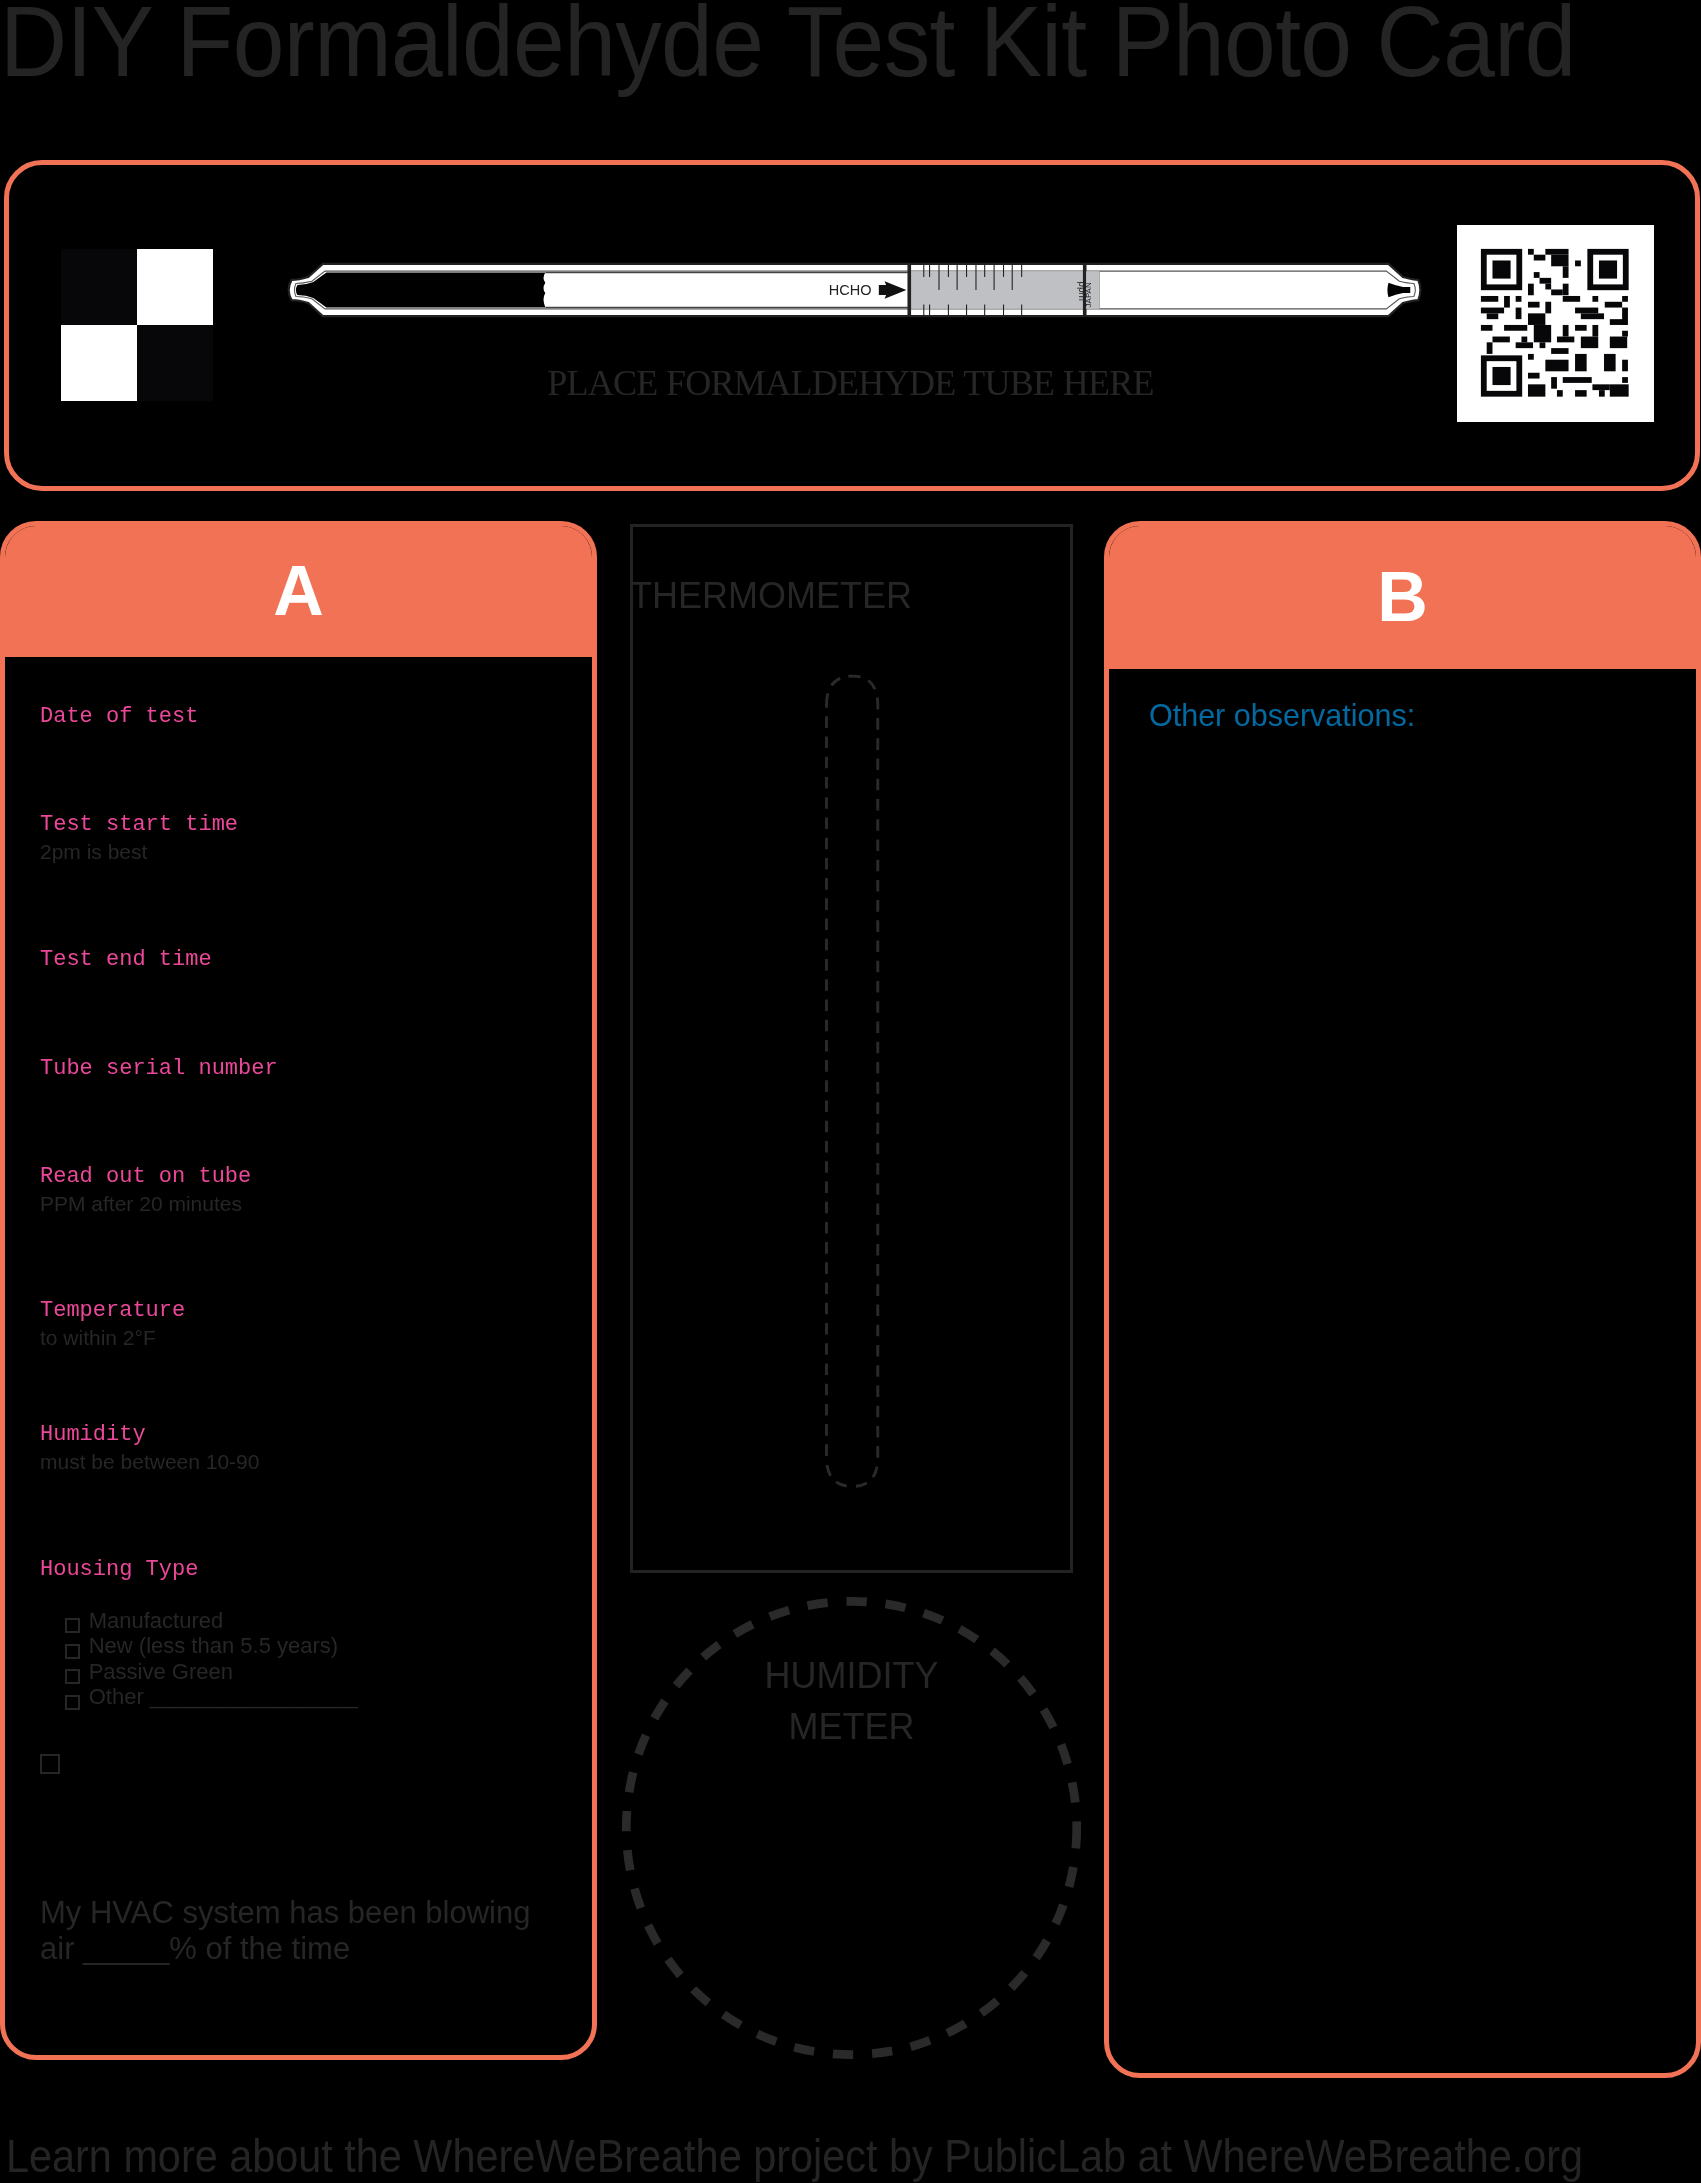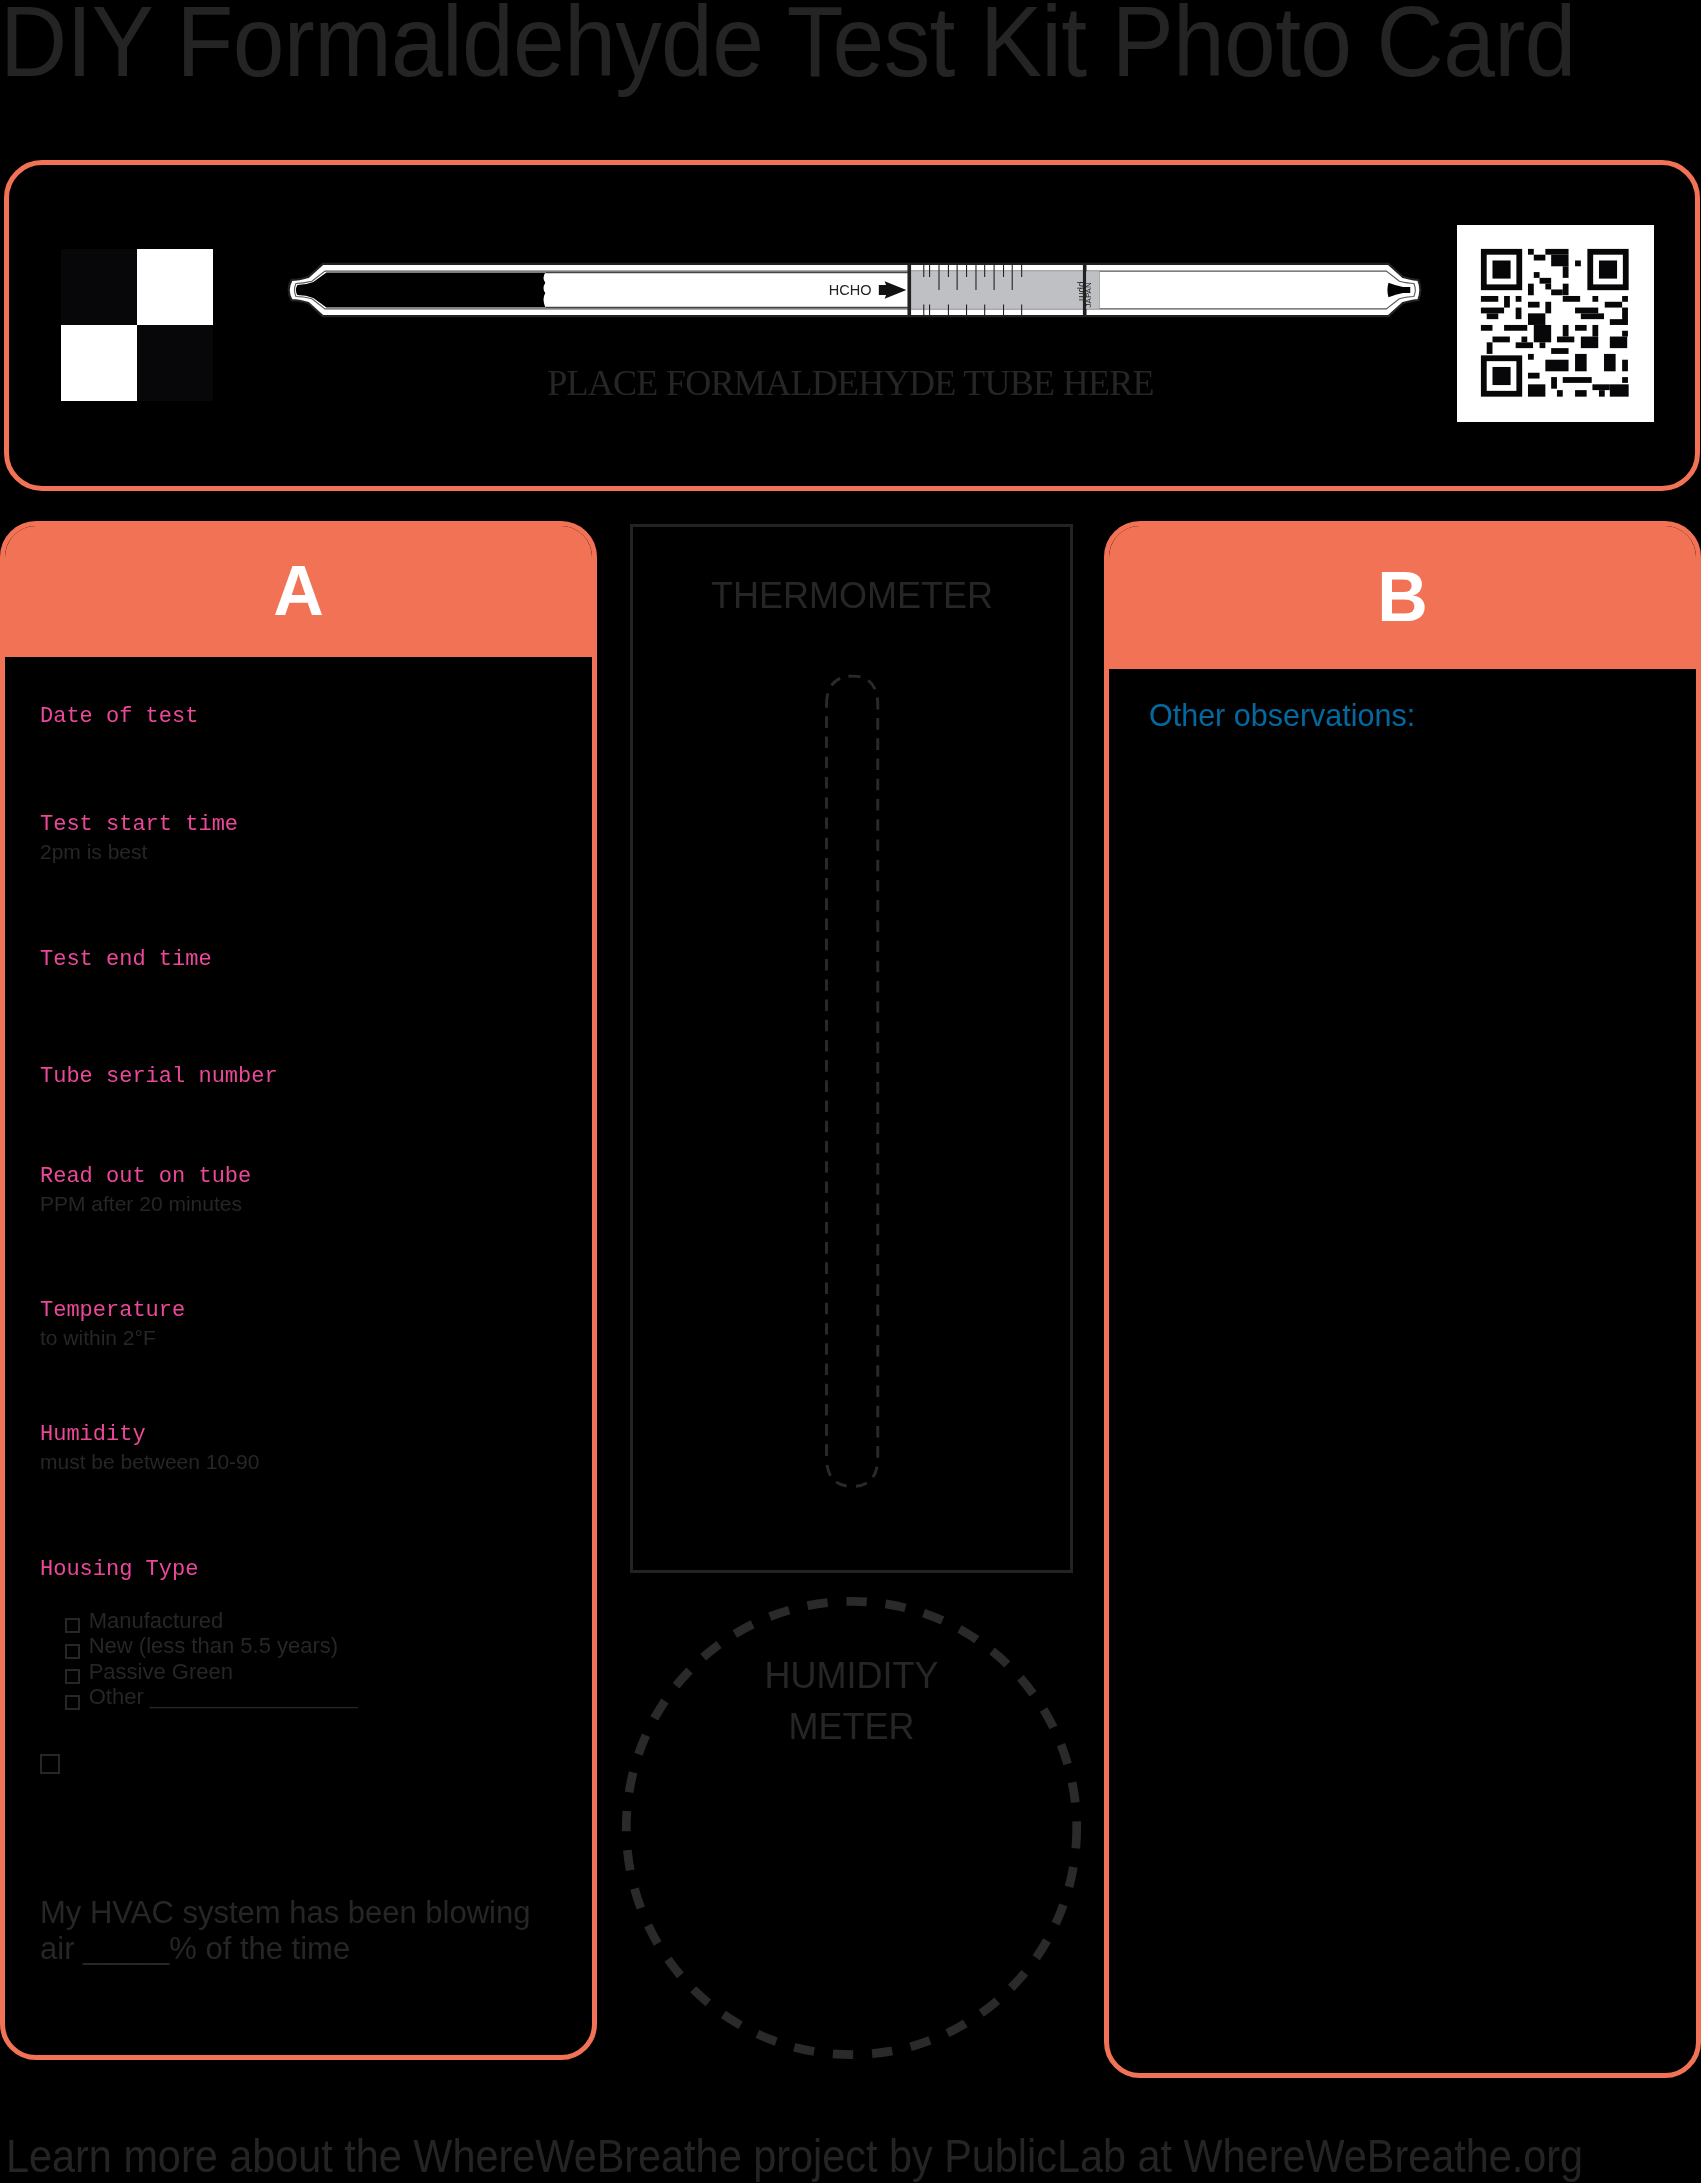--- a/index.html
+++ b/index.html
@@ -21,21 +21,21 @@
     .panel-a .panel-head { height:131px; line-height:131px; }
     .panel-b .panel-head { height:143px; line-height:143px; }
     .field { position:absolute; left:35px; }
     .field .lbl { font-size:22px; line-height:33px; color:#ec4899; white-space:nowrap;font-family:Liberation Mono, monospace; }
     .field .sub { font-size:21px; line-height:22px; color:#262626; white-space:nowrap; }
     .housing-opt { font-size:22px; line-height:25.4px; color:#262626; display:flex; align-items:flex-end; white-space:nowrap; }
     .cb { display:inline-block; width:11px; height:11px; border:2.9px solid #262626; margin-right:8.7px; }
     .cb-big { width:16px; height:16px; border:2.9px solid #262626; display:inline-block; margin-right:14.5px; vertical-align:2.9px; }
     .para { font-size:31px; line-height:36px; color:#262626; width:523px; }
     .thermo-box { left:630px; top:524px; width:437px; height:1043px; border:3.6px solid #232323; }
-    .thermo-label { left:630px; width:444px; top:575px; text-align:center; font-size:36px; color:#262626; }
+    .thermo-label { left:630px; width:444px; top:575px; font-size:36px; color:#262626; }
     .footer { left:5.8px; top:2131px; font-size:46px; line-height:51px; color:#242424; white-space:nowrap; transform:scaleX(0.9); transform-origin:left top; }
     .obs { position:absolute; left:40px; top:172px; font-size:30.5px; color:#0369a1; }
     .hum-label { left:741px; width:221px; top:1650px; text-align:center; font-size:36px; line-height:51px; color:#262626; }
   </style>
 </head>
 <body>
 
 <div class="abs title">DIY Formaldehyde Test Kit Photo Card</div>
 
 <div class="abs top-panel"></div>
@@ -181,21 +181,21 @@
   <div class="field" style="top:174px;">
     <div class="lbl">Date of test</div>
   </div>
   <div class="field" style="top:282px;">
     <div class="lbl">Test start time</div>
     <div class="sub">2pm is best</div>
   </div>
   <div class="field" style="top:417px;">
     <div class="lbl">Test end time</div>
   </div>
-  <div class="field" style="top:526px;margin-top:8px;">
+  <div class="field" style="top:526px;">
     <div class="lbl">Tube serial number</div>
   </div>
   <div class="field" style="top:634px;">
     <div class="lbl">Read out on tube</div>
     <div class="sub">PPM after 20 minutes</div>
   </div>
   <div class="field" style="top:768px;">
     <div class="lbl">Temperature</div>
     <div class="sub">to within 2°F</div>
   </div>

